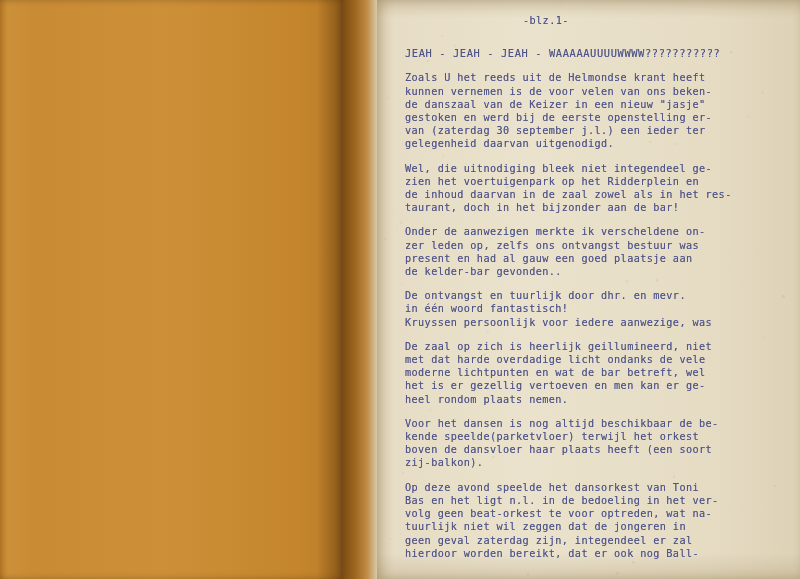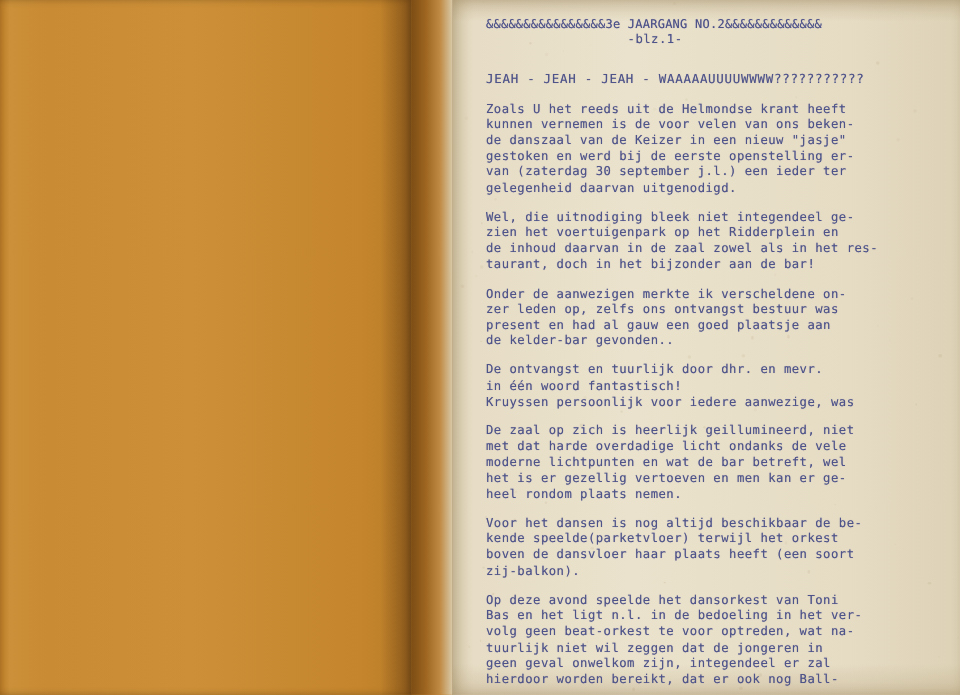--- a/index.html
+++ b/index.html
@@ -125,21 +125,20 @@
 
   <div class="cover-left"></div>
   <div class="gutter"></div>
 
   <div class="sheet">
     <div class="edge-shadow-top"></div>
     <div class="edge-shadow-bottom"></div>
 
     <div class="sheet-inner">
 
-      <div class="line hdr"><span>&amp;&amp;&amp;&amp;&amp;&amp;&amp;&amp;&amp;&amp;&amp;&amp;&amp;&amp;&amp;&amp;</span><span>3e JAARGANG NO.2</span><span>&amp;&amp;&amp;&amp;&amp;&amp;&amp;&amp;&amp;&amp;&amp;&amp;&amp;</span></div>
 
       <div class="line blz">-blz.1-</div>
 
       <div class="line jeah">JEAH - JEAH - JEAH - WAAAAAUUUUWWWW???????????</div>
 
       <div class="para">
         <div class="line">Zoals U het reeds uit de Helmondse krant heeft</div>
         <div class="line">kunnen vernemen is de voor velen van ons beken-</div>
         <div class="line">de danszaal van de Keizer in een nieuw "jasje"</div>
         <div class="line">gestoken en werd bij de eerste openstelling er-</div>
@@ -180,21 +179,21 @@
         <div class="line">kende speelde(parketvloer) terwijl het orkest</div>
         <div class="line">boven de dansvloer haar plaats heeft (een soort</div>
         <div class="line">zij-balkon).</div>
       </div>
 
       <div class="para">
         <div class="line">Op deze avond speelde het dansorkest van Toni</div>
         <div class="line">Bas en het ligt n.l. in de bedoeling in het ver-</div>
         <div class="line">volg geen beat-orkest te voor optreden, wat na-</div>
         <div class="line">tuurlijk niet wil zeggen dat de jongeren in</div>
-        <div class="line">geen geval onwelkom zijn, integendeel er zal</div>
+        <div class="line">geen geval zaterdag zijn, integendeel er zal</div>
         <div class="line">hierdoor worden bereikt, dat er ook nog Ball-</div>
 
       </div>
 
     </div>
   <div class="speck" style="width: 2.78284px; height: 2.78284px; left: 179.223px; top: 539.26px; opacity: 0.5;"></div>
       <div class="speck" style="width: 1.53763px; height: 1.53763px; left: 176.376px; top: 484.541px; opacity: 0.53;"></div>
       <div class="speck" style="width: 2.97572px; height: 2.97572px; left: 96.0823px; top: 434.006px; opacity: 0.47;"></div>
       <div class="speck" style="width: 1.54112px; height: 1.54112px; left: 27.1655px; top: 430.477px; opacity: 0.31;"></div>
       <div class="speck" style="width: 1.07896px; height: 1.07896px; left: 363.891px; top: 282.877px; opacity: 0.23;"></div>

